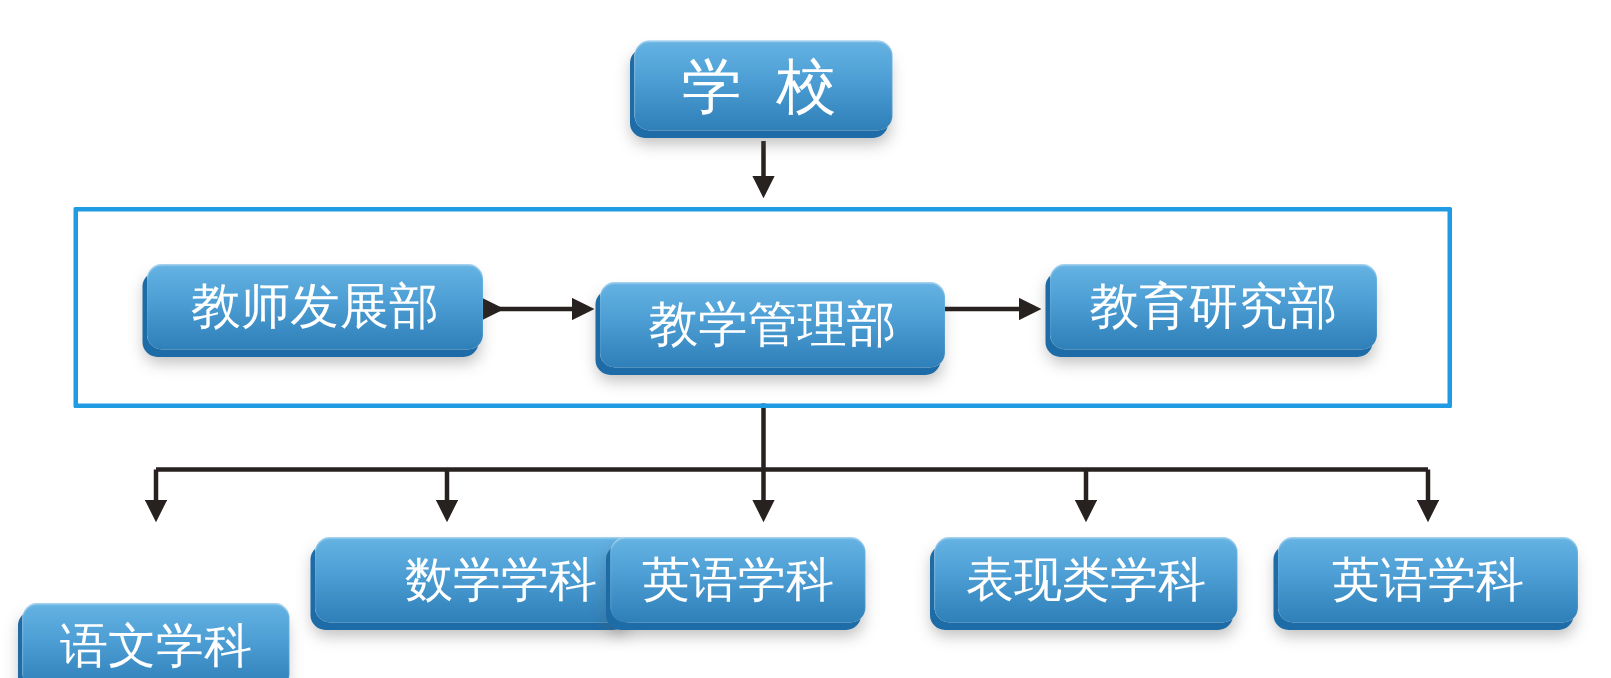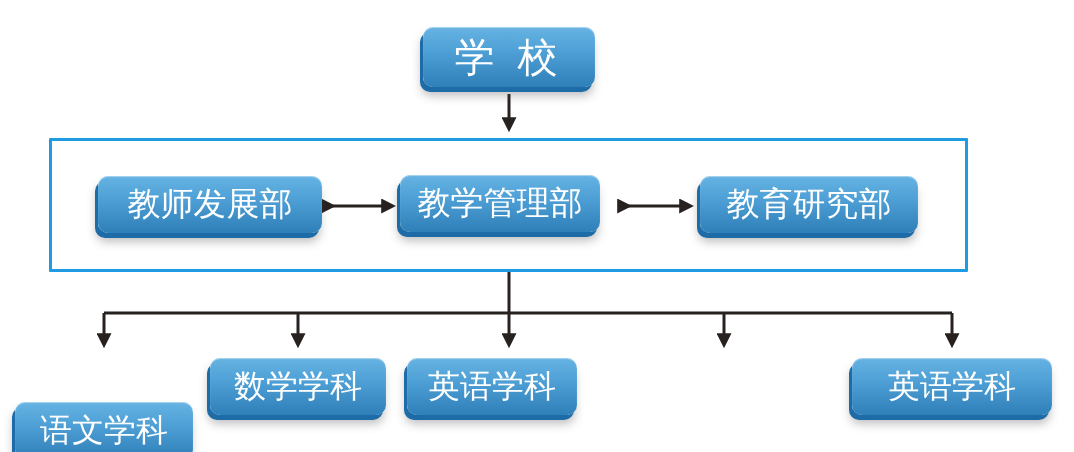--- a/index.html
+++ b/index.html
@@ -90,33 +90,36 @@
 
   <div class="dept-frame"></div>
 
   <div class="node node-root" style="left:423px; top:27px; width:172px; height:60px;">
     <span>学 校</span>
   </div>
 
   <div class="node node-dept" style="left:98px; top:176px; width:224px; height:57px;">
     <span>教师发展部</span>
   </div>
-  <div class="node node-dept" style="left:400px; top:175px; width:200px; height:57px;">
+  <div class="node node-dept" style="left:400px; top:188px; width:230px; height:57px;">
     <span>教学管理部</span>
   </div>
   <div class="node node-dept" style="left:700px; top:176px; width:218px; height:57px;">
     <span>教育研究部</span>
   </div>
 
   <div class="node node-subject" style="left:15px; top:358px; width:178px; height:57px;margin-top:44px;">
     <span>语文学科</span>
   </div>
-  <div class="node node-subject" style="left:210px; top:358px; width:176px; height:57px;">
+  <div class="node node-subject" style="left:210px; top:358px; width:176px; height:57px;padding-left:36px;">
     <span>数学学科</span>
   </div>
   <div class="node node-subject" style="left:407px; top:358px; width:170px; height:57px;">
     <span>英语学科</span>
+  </div>
+  <div class="node node-subject" style="left:623px; top:358px; width:202px; height:57px;">
+    <span>表现类学科</span>
   </div>
   <div class="node node-subject" style="left:852px; top:358px; width:200px; height:57px;">
     <span>英语学科</span>
   </div>
 
 </div>
 
 </body></html>

